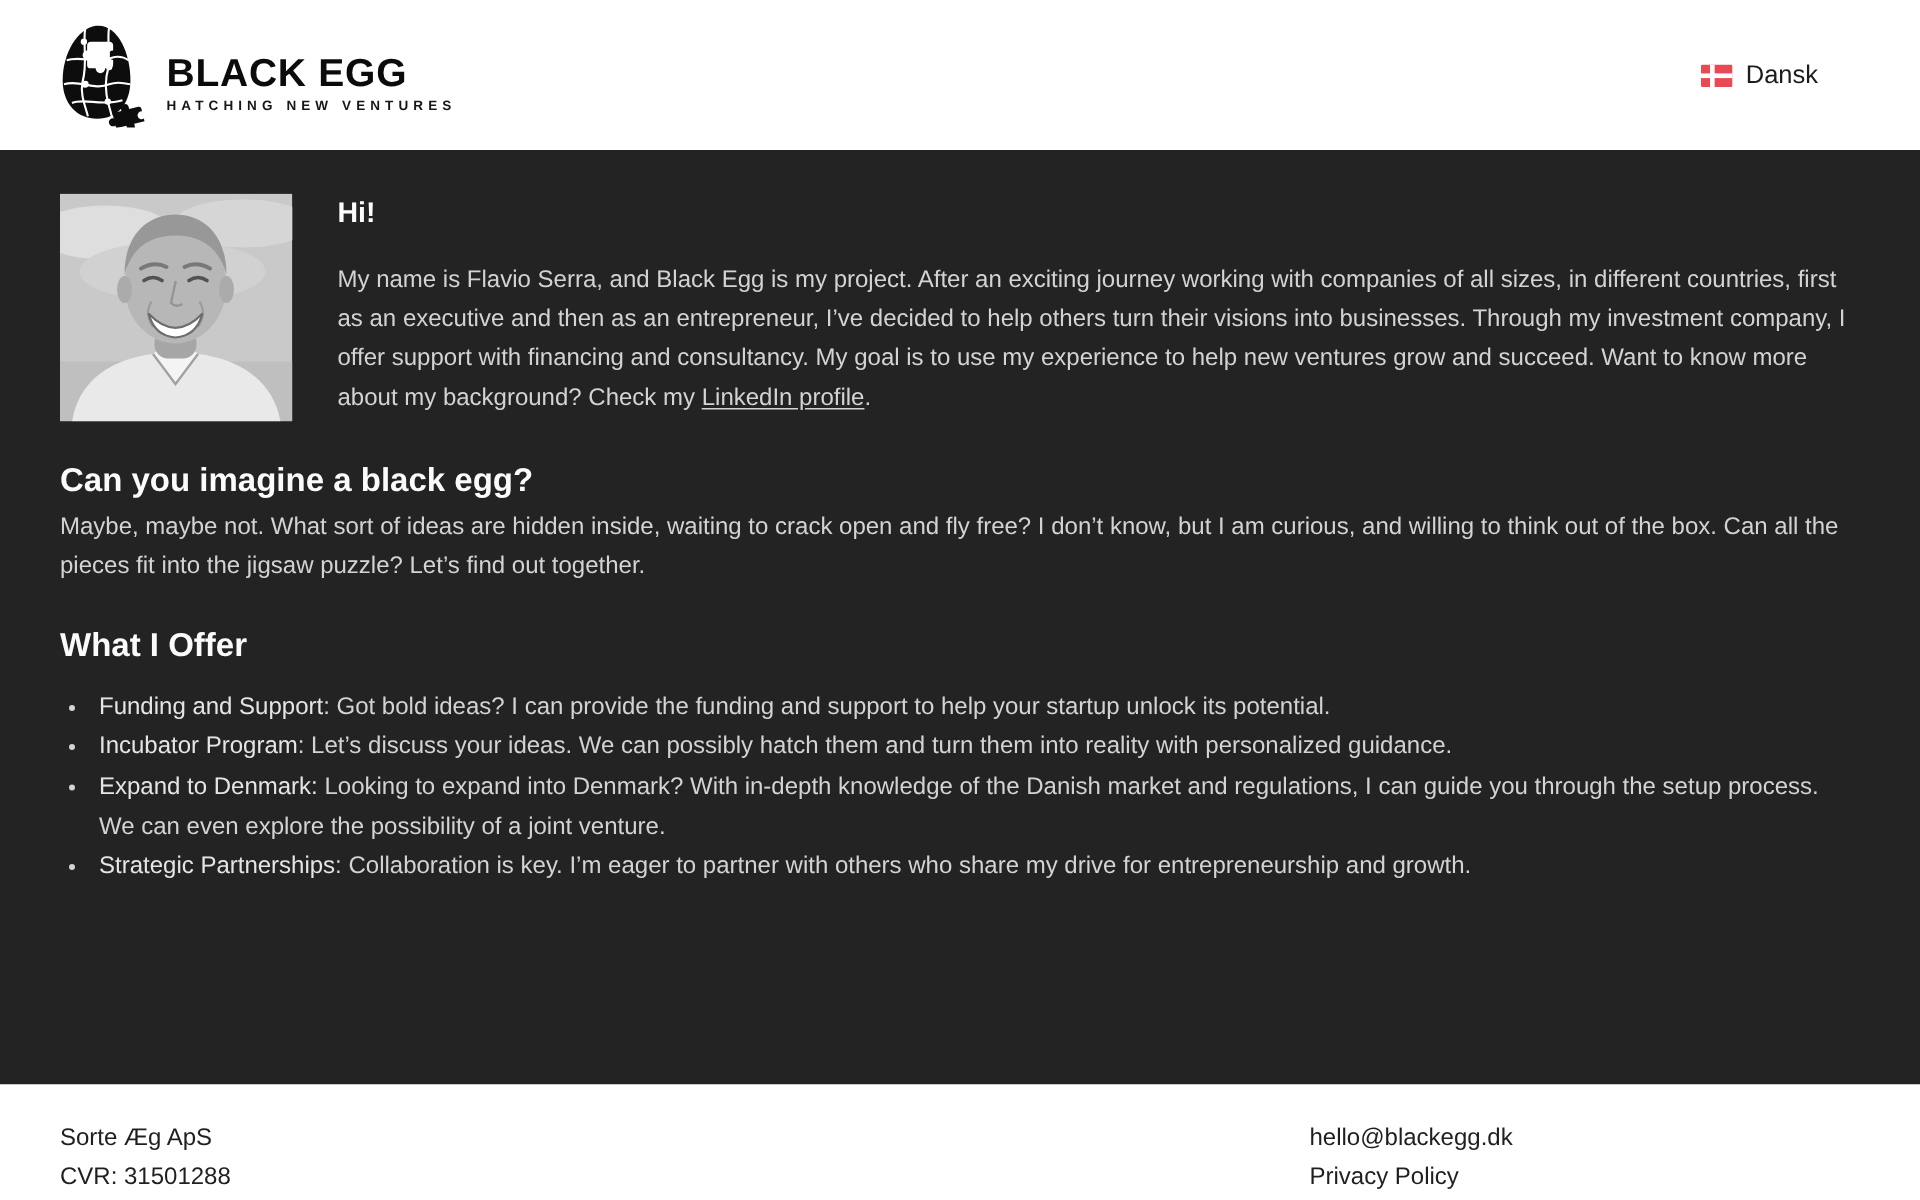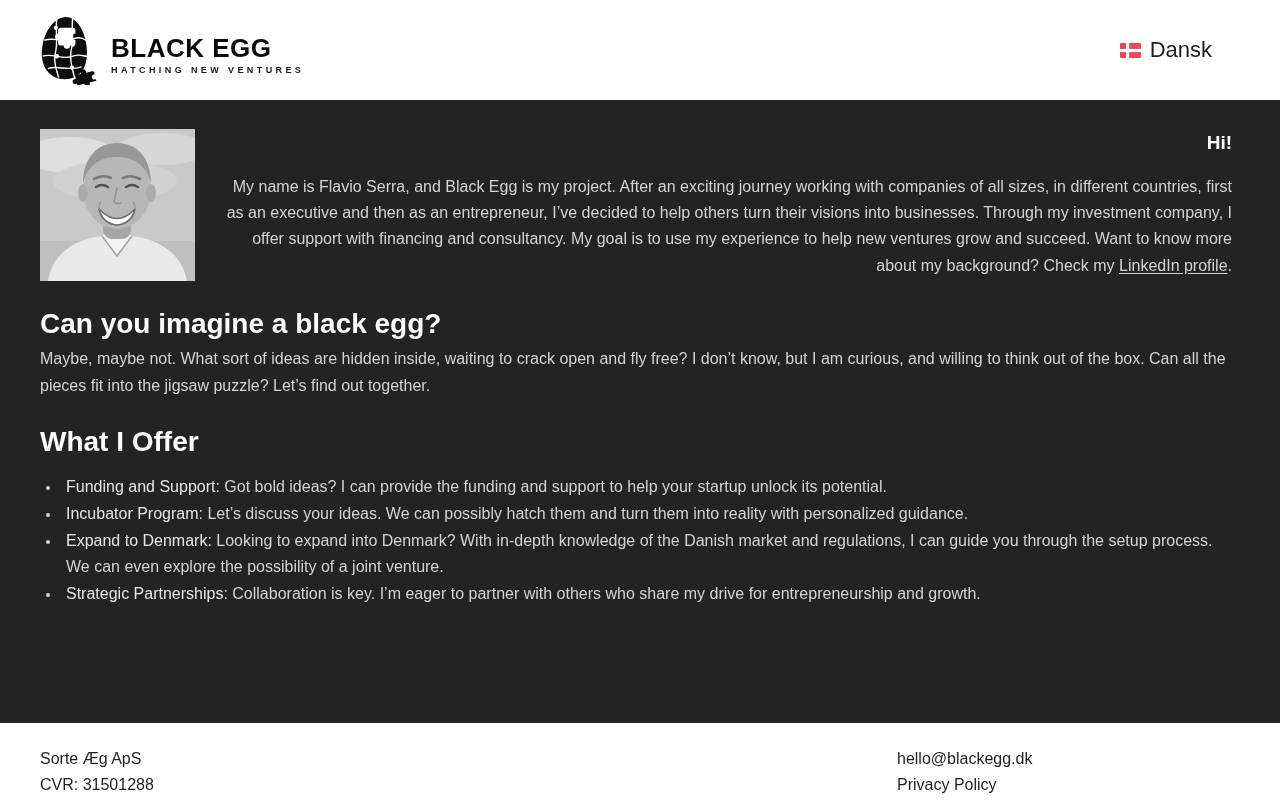--- a/index.html
+++ b/index.html
@@ -13,46 +13,46 @@
     display:flex; align-items:center; justify-content:space-between;
     padding:0 68px 0 40px;
   }
   .logo { display:flex; align-items:center; gap:9px; cursor:pointer; }
   .logo svg { display:block; }
   .logo-text { display:flex; flex-direction:column; justify-content:space-between; padding-top:10px; }
   .logo-name { font-size:26px; font-weight:bold; letter-spacing:0.5px; color:#0b0b0b; line-height:1; }
   .logo-tagline { font-size:9px; font-weight:bold; letter-spacing:3.4px; color:#161616; margin-top:4px; white-space:nowrap; }
   .lang-switcher { display:flex; align-items:center; gap:9px; cursor:pointer; }
   .lang-switcher svg { display:block; }
-  .lang-label { font-size:22px; color:#1c1c1c; }
+  .lang-label { font-size:17px; color:#1c1c1c; }
 
   
   .site-main {
     flex:1 1 auto; background:#232323; color:#d3d3d3;
     padding:29px 48px 0 40px; font-size:16px; overflow:hidden;
   }
   .media-block { display:flex; gap:30px; }
   .portrait { flex:0 0 155px; width:155px; height:152px; overflow:hidden; }
   .portrait svg { display:block; }
-  .media-text { flex:1;text-align:right; }
+  .media-text { flex:1; }
   .media-text h3 { font-size:19px; font-weight:bold; color:#fbfbfb; margin:1px 0 0; line-height:1.35; }
   .media-text p { margin-top:18px; }
   p.body-para { line-height:26.3px; }
   a.inline-link { color:inherit; text-decoration:underline; cursor:pointer; text-underline-offset:2px; }
-  h2.section-heading { font-size:28px; font-weight:bold; color:#fbfbfb; line-height:1.3; margin:25px 0 0; }
+  h2.section-heading { font-size:22px; font-weight:bold; color:#fbfbfb; line-height:1.3; margin:25px 0 0; }
   .section-para { margin-top:4px; }
   ul.offer-list { margin:14px 0 0; padding-left:21px; }
   ul.offer-list li { line-height:26.6px; padding-left:5px; }
   ul.offer-list li::marker { color:#d3d3d3; font-size:13px; }
   strong.term { color:#e5e5e5; font-weight:normal; }
 
   
   .site-footer {
     flex:0 0 77px; background:#ffffff; color:#1f1f1f;
-    display:flex; padding:23px 40px 0; font-size:16px; line-height:26.3px;gap:24px;
+    display:flex; padding:23px 40px 0; font-size:16px; line-height:26.3px;
   }
   .footer-col-left { flex:0 0 833px; }
   .footer-col-right { flex:1; }
   .footer-line { display:block; }
   .footer-link { cursor:pointer; }
 </style>
 </head>
 <body>
 
 <div class="page">

